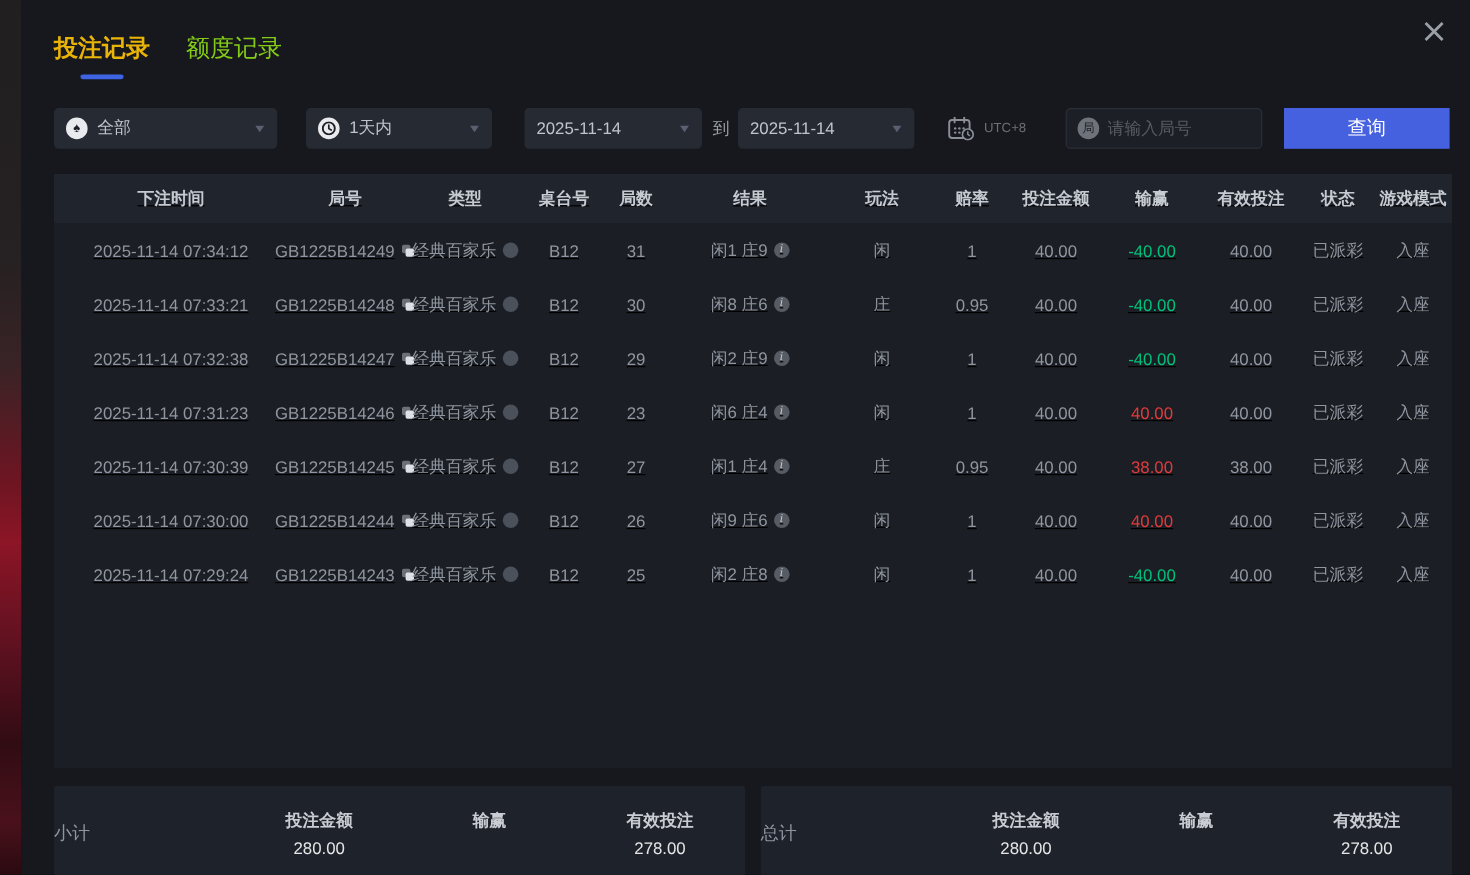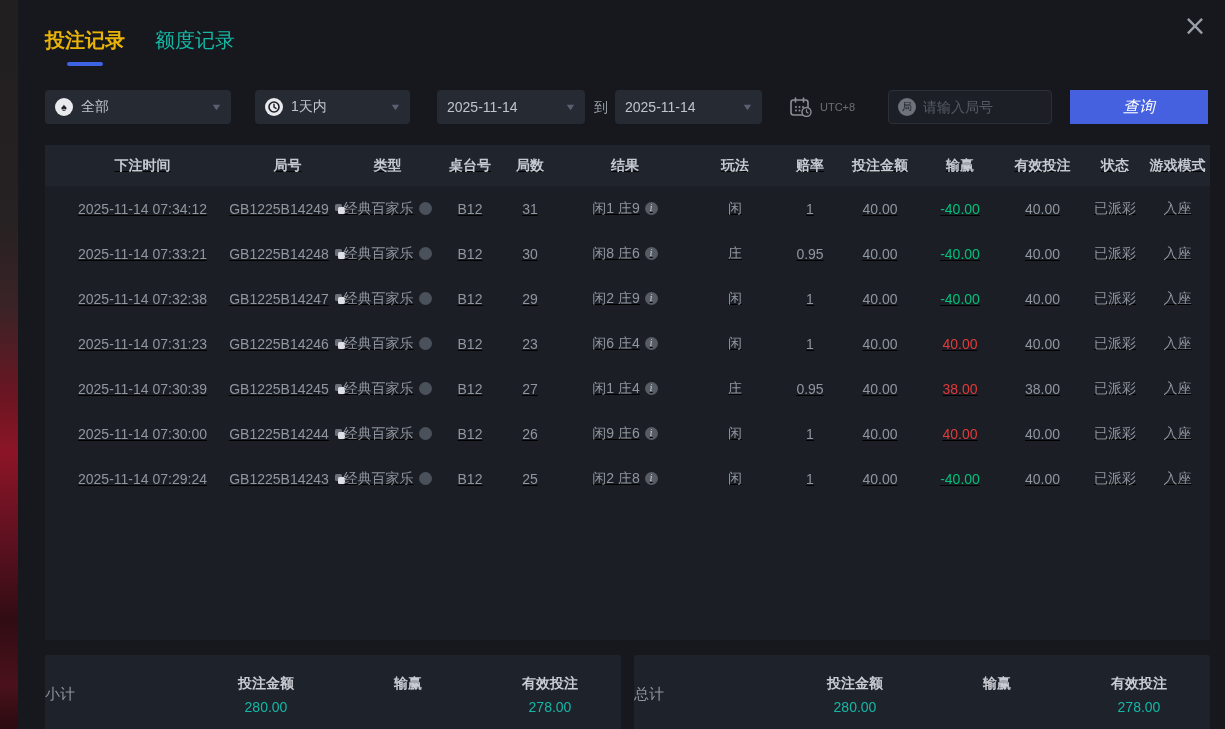--- a/index.html
+++ b/index.html
@@ -12,21 +12,21 @@
   .backdrop-strip {
     position:absolute; left:0; top:0; width:18px; height:729px;
     background:linear-gradient(180deg,#211f20 0%,#262122 30%,#3a2326 42%,#6e1522 55%,#8c1526 62%,#5e1120 74%,#310c13 85%,#4a111b 94%,#2a0a10 100%);
   }
   .modal {
     position:absolute; left:18px; top:0; right:0; bottom:0;
     background:#16181d;
   }
   
   .tabs { position:absolute; top:27px; left:27px; display:flex; gap:30px; }
-  .tab { font-size:20px; color:#14b8a6; cursor:pointer; padding-bottom:10px; position:relative; }
+  .tab { font-size:20px; color:#84cc16; cursor:pointer; padding-bottom:10px; position:relative; }
   .tab.active { color:#eab308; font-weight:bold;font-family:Liberation Serif, serif; }
   .tab.active::after {
     content:""; position:absolute; left:50%; transform:translateX(-50%);
     bottom:-2px; width:36px; height:4px; border-radius:2px; background:#3e64e4;
   }
   .close-btn {
     position:absolute; top:10px; right:14px; width:32px; height:32px;
     color:#9aa0a8; font-size:28px; line-height:32px; text-align:center; cursor:pointer;
     font-family:"DejaVu Sans",sans-serif;
   }
@@ -59,21 +59,21 @@
     font-size:10px; display:flex; align-items:center; justify-content:center; margin-right:7px; flex:0 0 18px;
   }
   .round-input input {
     background:transparent; border:none; outline:none; color:#c0c4cb; font-size:14px; width:100%;
     font-family:inherit;
   }
   .round-input input::placeholder { color:#565b64; }
   .search-btn {
     position:absolute; left:1052px; top:0; width:138px; height:34px;
     background:#4661df; border:none; border-radius:0; color:#fff; font-size:16px;
-    cursor:pointer; font-family:inherit;font-style:italic;
+    cursor:pointer; font-family:inherit;
   }
   
   .table-wrap { position:absolute; top:145px; left:27px; width:1165px; height:495px; background:#1b1e24; }
   .grid {
     display:grid;
     grid-template-columns:195px 95px 105px 60px 60px 130px 90px 60px 80px 80px 85px 60px 65px;
     align-items:center;
     text-decoration:underline;
   }
   .thead { height:41px; background:#20242d; }
@@ -91,21 +91,21 @@
   }
   
   .summary { position:absolute; top:655px; left:27px; right:15px; display:flex; gap:13px; }
   .sum-box {
     flex:1; height:90px; background:#1e222b; border-radius:2px;
     display:flex; align-items:flex-start; padding-top:20px;
   }
   .sum-title { width:150px; color:#9096a0; font-size:15px; padding-top:10px; }
   .sum-col { flex:1; text-align:center; }
   .sum-h { color:#c9ccd2; font-size:14px; font-weight:bold; margin-bottom:6px; }
-  .sum-v { color:#14b8a6; font-size:14px; }
+  .sum-v { color:#e5e5e5; font-size:14px; }
   .sum-v.green { color:#00c07a;margin-top:40px; }
   svg { display:block; }
 </style>
 </head>
 <body>
 
 <div class="backdrop-strip"></div>
 
 <div class="modal">
 

